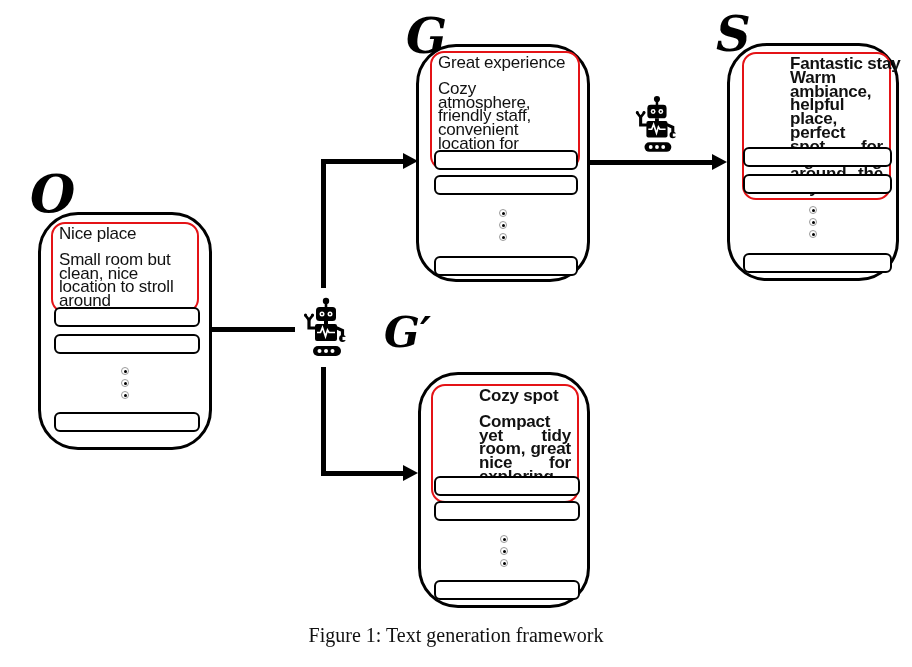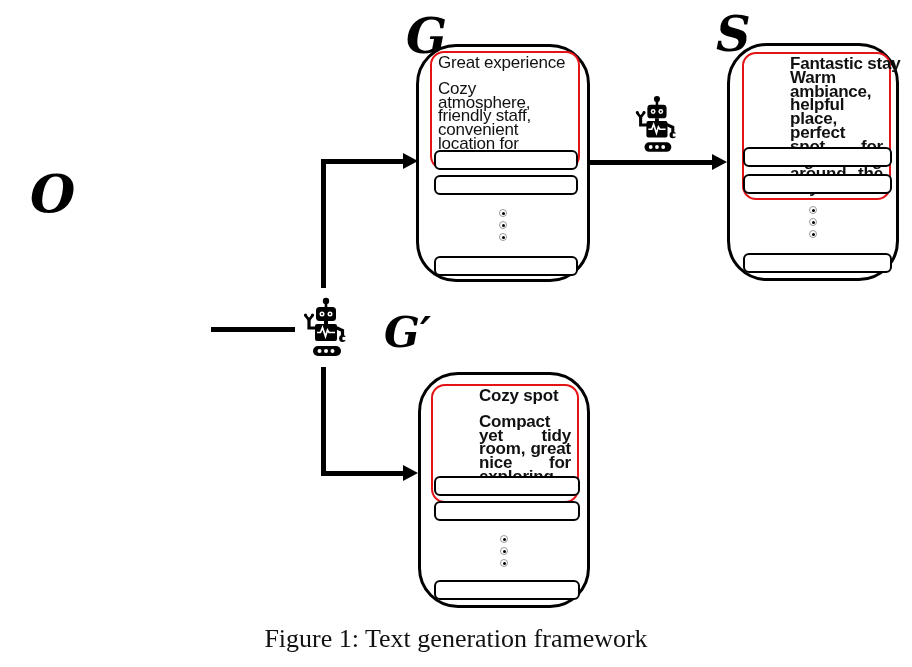--- a/index.html
+++ b/index.html
@@ -45,33 +45,53 @@
   .hline, .vline { position: absolute; background: #000; }
   .arrow-right {
     position: absolute; width: 0; height: 0;
     border-top: 8.5px solid transparent; border-bottom: 8.5px solid transparent;
     border-left: 15px solid #000;
   }
   .robot { position: absolute; }
   .caption {
     position: absolute; left: 0; top: 624px; width: 912px;
     text-align: center; font-family: "Liberation Serif", serif;
-    font-size: 26px; color: #111;
+    font-size: 20px; color: #111;
   }
 </style>
 </head>
 <body>
 
 <div class="stage">
 
   <div class="script-label" style="left:30px;top:168px;font-size:52px;">O</div>
   <div class="script-label" style="left:406px;top:12px;font-size:48px;">G</div>
   <div class="script-label" style="left:716px;top:10px;font-size:48px;">S</div>
   <div class="script-label" style="left:384px;top:312px;font-size:42px;"><span>G</span><span>′</span></div>
 
+  <section class="card" style="left:38px;top:212px;width:174px;height:238px;">
+    <div class="redbox gap" style="left:10px;top:7px;width:148px;min-height:80px;">
+      <div class="rtitle">Nice place</div>
+      <div class="rbody">Small room but clean, nice location to stroll around</div>
+    </div>
+    <div class="slot" style="left:13px;top:92px;width:146px;"></div>
+    <div class="slot" style="left:13px;top:119px;width:146px;"></div>
+    <div class="dots" style="top:152px;">
+      <span class="dot">
+          <span class="dot-core"></span>
+        </span>
+      <span class="dot">
+          <span class="dot-core"></span>
+        </span>
+      <span class="dot">
+          <span class="dot-core"></span>
+        </span>
+    </div>
+    <div class="slot" style="left:13px;top:197px;width:146px;"></div>
+  </section>
 
   <section class="card" style="left:416px;top:44px;width:174px;height:238px;">
     <div class="redbox gap" style="left:11px;top:4px;width:150px;min-height:93px;">
       <div class="rtitle">Great experience</div>
       <div class="rbody">Cozy atmosphere, friendly staff, convenient location for exploring the area</div>
     </div>
     <div class="slot" style="left:15px;top:103px;width:144px;"></div>
     <div class="slot" style="left:15px;top:128px;width:144px;"></div>
     <div class="dots" style="top:162px;">
       <span class="dot">

